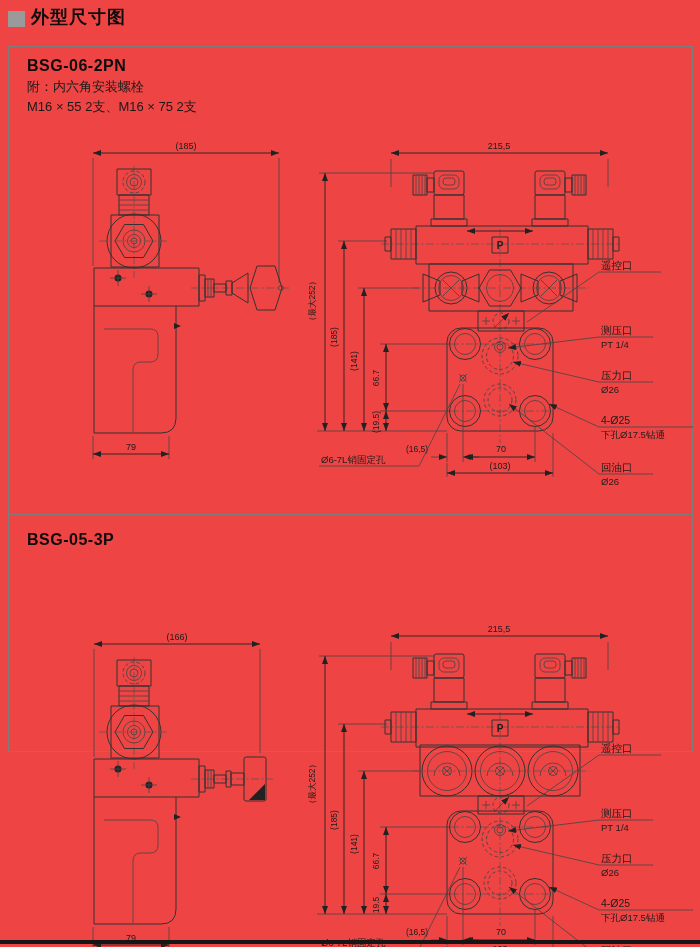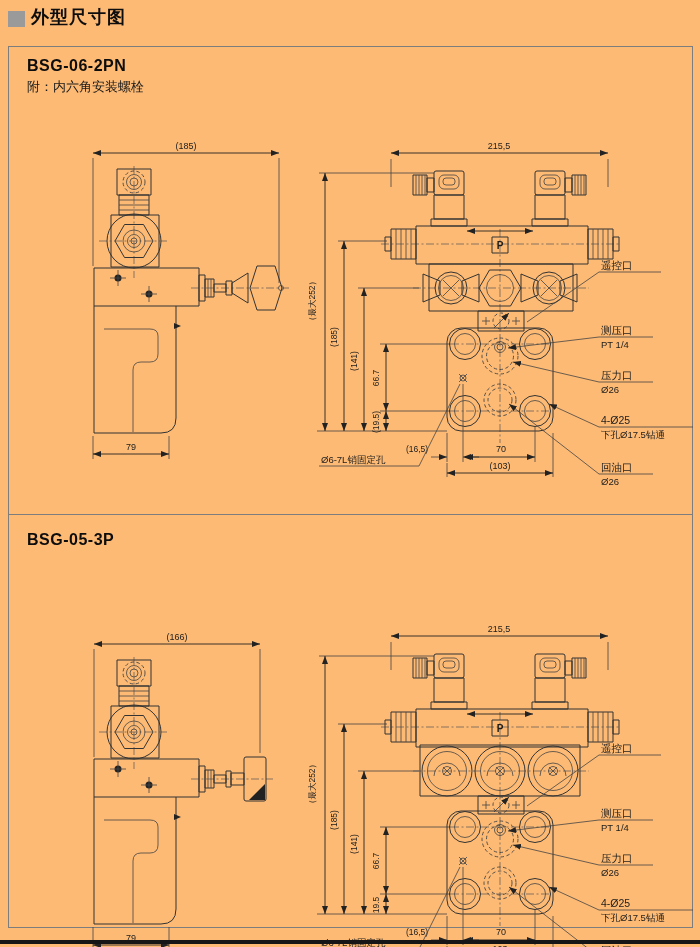--- a/index.html
+++ b/index.html
@@ -1,20 +1,20 @@
 <!DOCTYPE html>
 <html><head>
 <meta charset="utf-8">
 <style>
   html,body{margin:0;padding:0;background:#fff;}
-  .page{position:relative;width:700px;height:947px;background:#fdba74;overflow:hidden;
+  .page{position:relative;width:700px;height:947px;background:#ef4444;overflow:hidden;
         font-family:"Liberation Sans","DejaVu Sans",sans-serif;color:#111;}
   .hdr-sq{position:absolute;left:8px;top:11px;width:17px;height:16px;background:#9a9a9a;}
   .hdr-title{position:absolute;left:31px;top:5px;font-size:18px;font-weight:bold;color:#0d0d0d;letter-spacing:1px;}
-  .box{position:absolute;left:8px;top:46px;width:685px;height:882px;border:1.5px solid #7d7d7d;box-sizing:border-box;}
+  .box{position:absolute;left:8px;top:46px;width:685px;height:706px;border:1.5px solid #7d7d7d;box-sizing:border-box;}
   .sec{position:absolute;left:0;width:100%;}
   .sec1{top:0;height:468px;border-bottom:1.5px solid #7d7d7d;box-sizing:border-box;}
   .sec2{top:468px;height:419px;}
   .model{position:absolute;left:18px;font-size:16px;font-weight:bold;color:#0d0d0d;letter-spacing:.5px;}
   .m1{top:10px;}
   .m2{top:16px;}
   .note{position:absolute;left:18px;font-size:13px;color:#1a1a1a;}
   .n1{top:31px;}
   .n2{top:51px;}
   .drw{position:absolute;}
@@ -48,20 +48,21 @@
   </svg>
 
   <div class="hdr-sq"></div>
   <div class="hdr-title">外型尺寸图</div>
 
   <div class="box">
 
     <section class="sec sec1">
       <div class="model m1">BSG-06-2PN</div>
       <div class="note n1">附：内六角安装螺栓</div>
+      <div class="note n2">M16 × 55 2支、M16 × 75 2支</div>
 
       <svg class="drw" style="left:52px;top:89px" width="245" height="335" viewBox="0 0 245 335">
 
         <line class="tn" x1="32" y1="22" x2="32" y2="130"></line>
         <line class="tn" x1="218" y1="22" x2="218" y2="147"></line>
         <line class="dl" x1="32" y1="17" x2="218" y2="17" marker-start="url(#ar)" marker-end="url(#ar)"></line>
         <text class="dim" x="125" y="13" text-anchor="middle">(185)</text>
 
         <line class="cl" x1="73" y1="30" x2="73" y2="142"></line>
         <rect class="ln" x="56" y="33" width="34" height="26"></rect>

